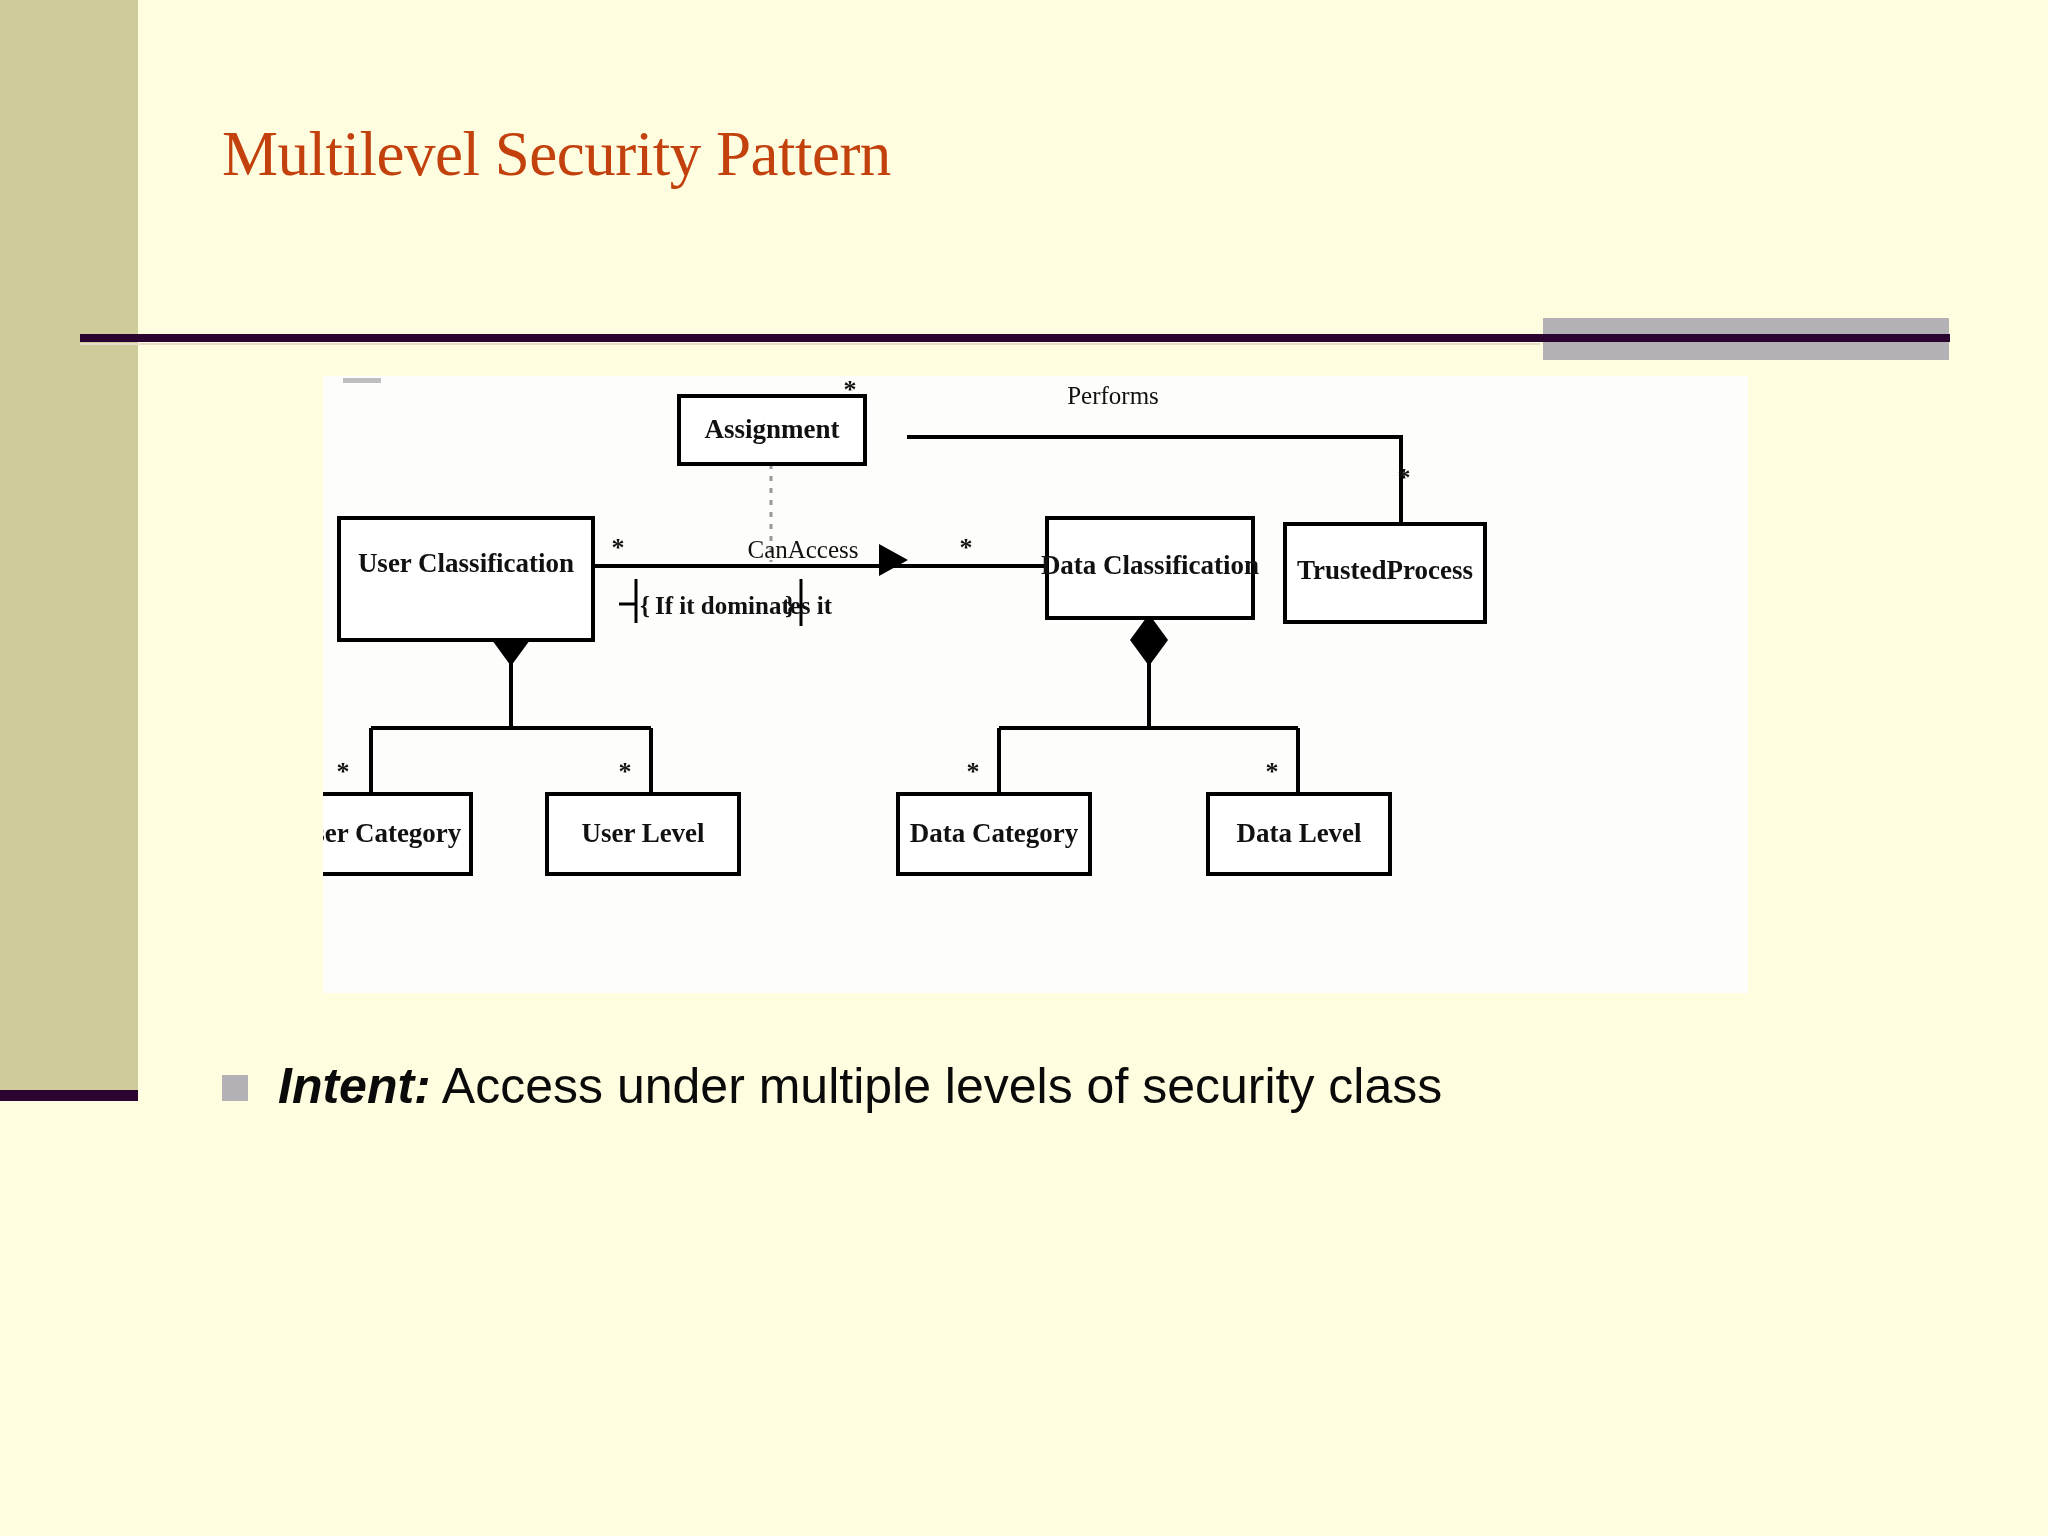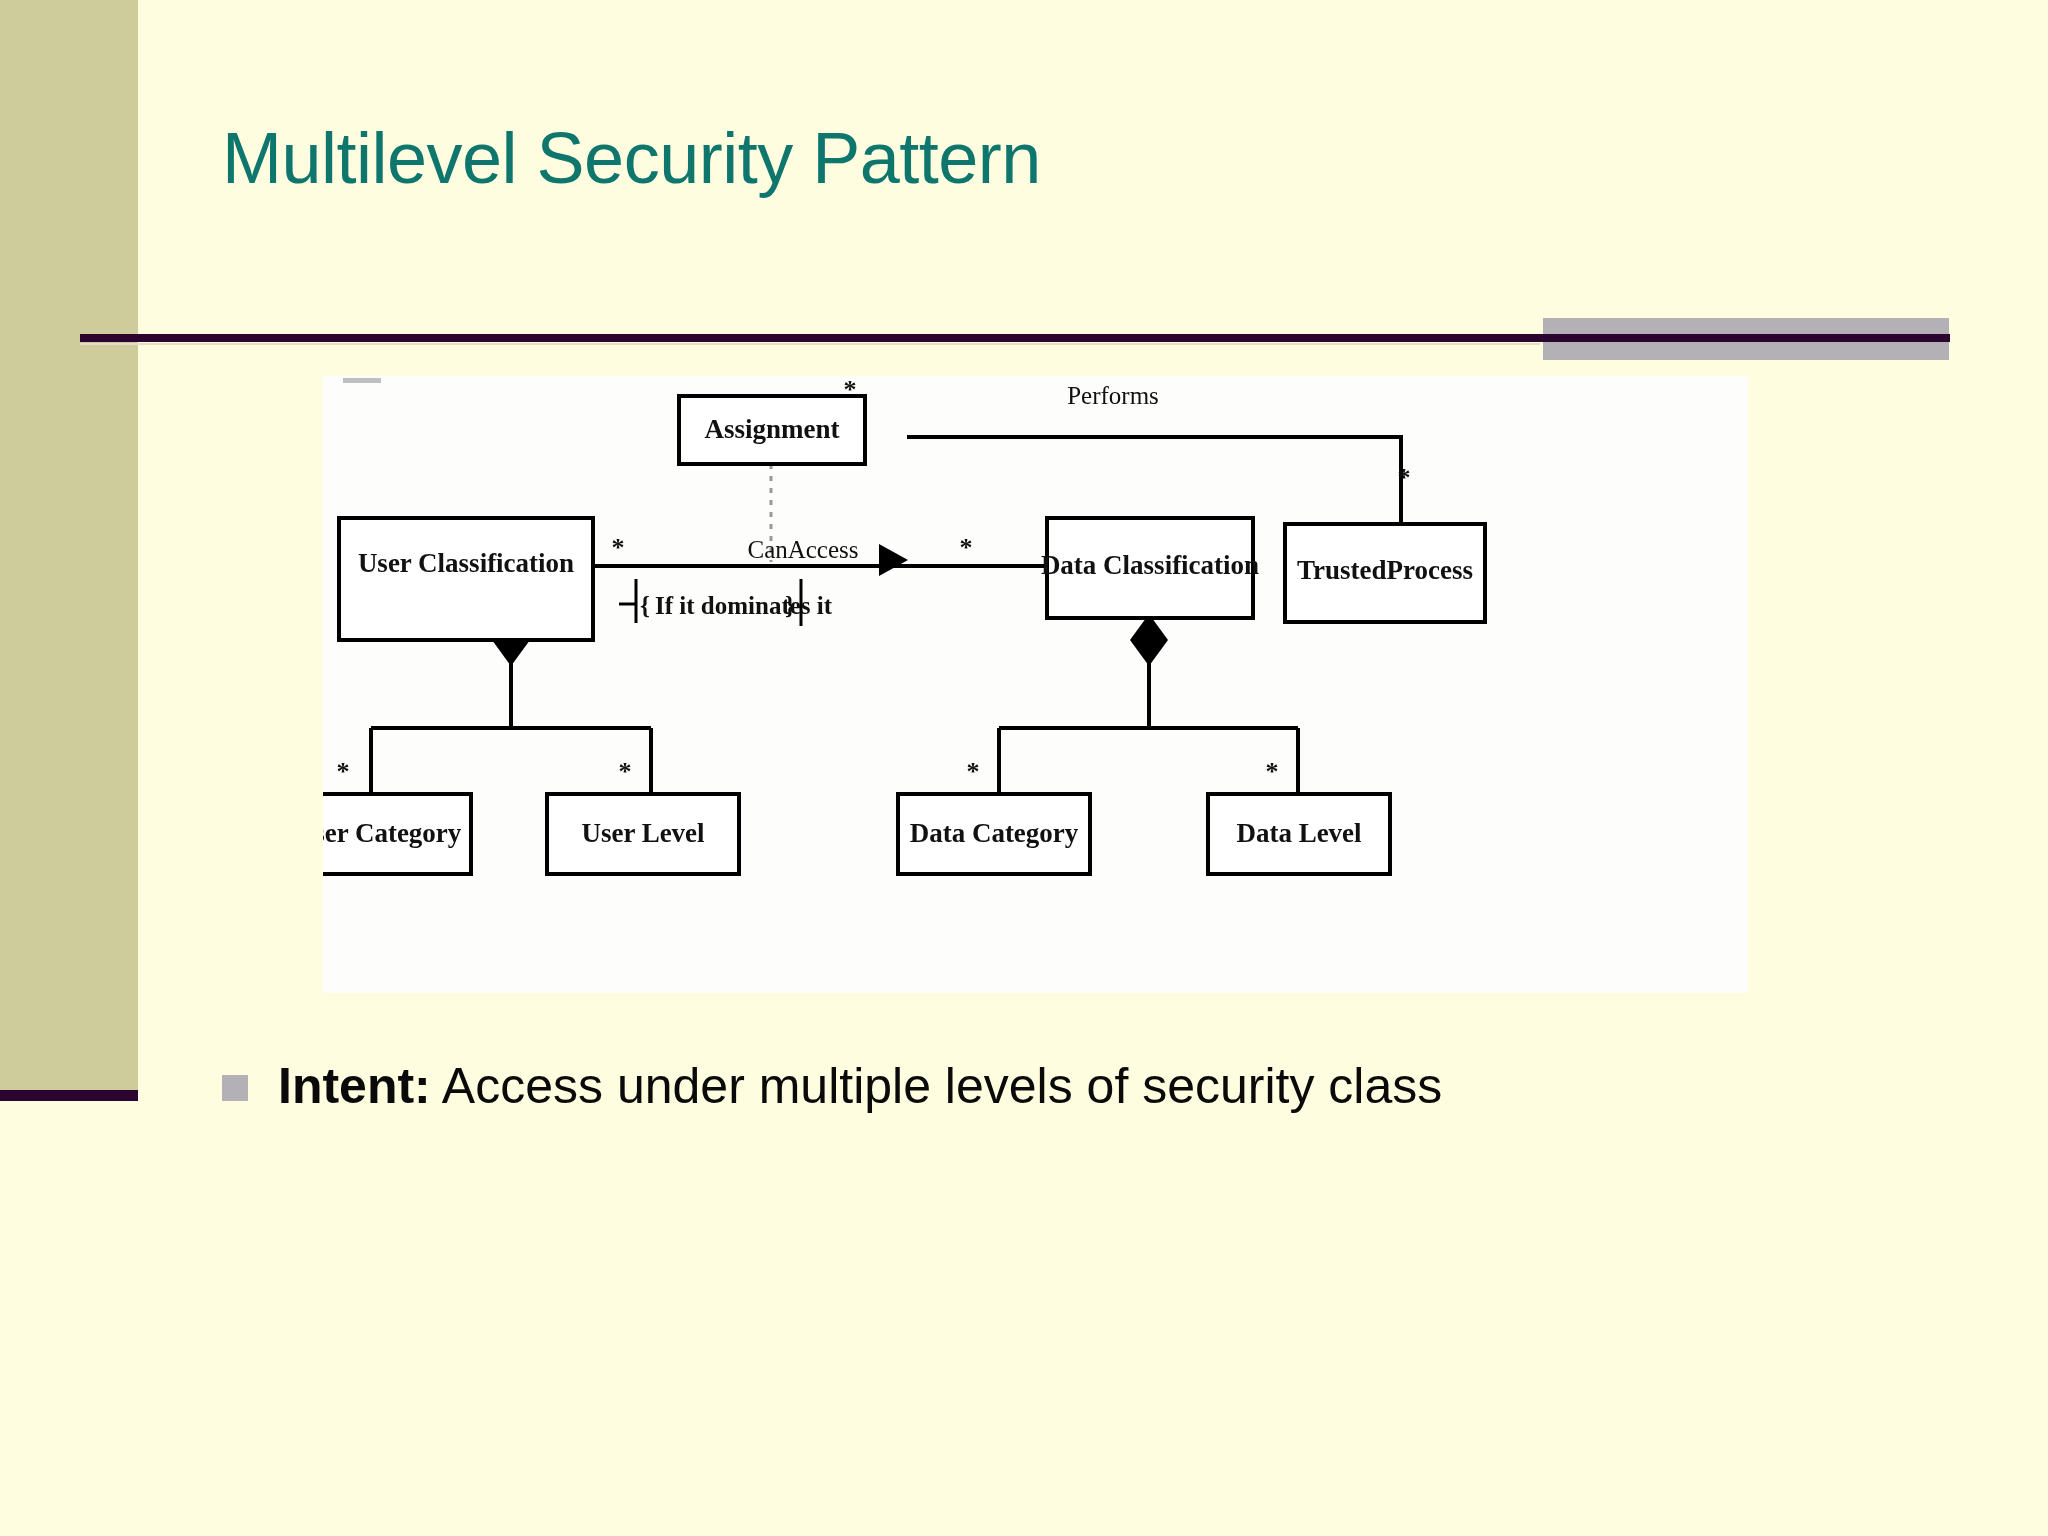--- a/index.html
+++ b/index.html
@@ -31,24 +31,24 @@
     width: 138px;
     height: 11px;
     background: #2B0430;
   }
   
   .title {
     position: absolute;
     left: 222px;
     top: 122px;
     width: 1600px;
-    font-family: Liberation Sans, sans-serif;
-    font-size: 72px;
+    font-family: Liberation Serif, serif;
+    font-size: 63px;
     line-height: 1.02;
-    color: #0f766e;
+    color: #c2410c;
     letter-spacing: -0.5px;
     white-space: nowrap;
   }
   
   .divider-gray {
     position: absolute;
     left: 1543px;
     top: 318px;
     width: 406px;
     height: 42px;
@@ -156,20 +156,21 @@
   }
   .bullet-text {
     flex: 1 1 auto;
     font-family: "Liberation Sans", sans-serif;
     font-size: 50px;
     line-height: 1.26;
     color: #0A0A0A;
   }
   .bullet-text b {
     font-weight: bold;
+    font-style: italic;
   }
   .sym {
     font-family: "DejaVu Sans", sans-serif;
     font-size: 42px;
   }
 </style>
 </head>
 <body>
 
 <div class="slide">

